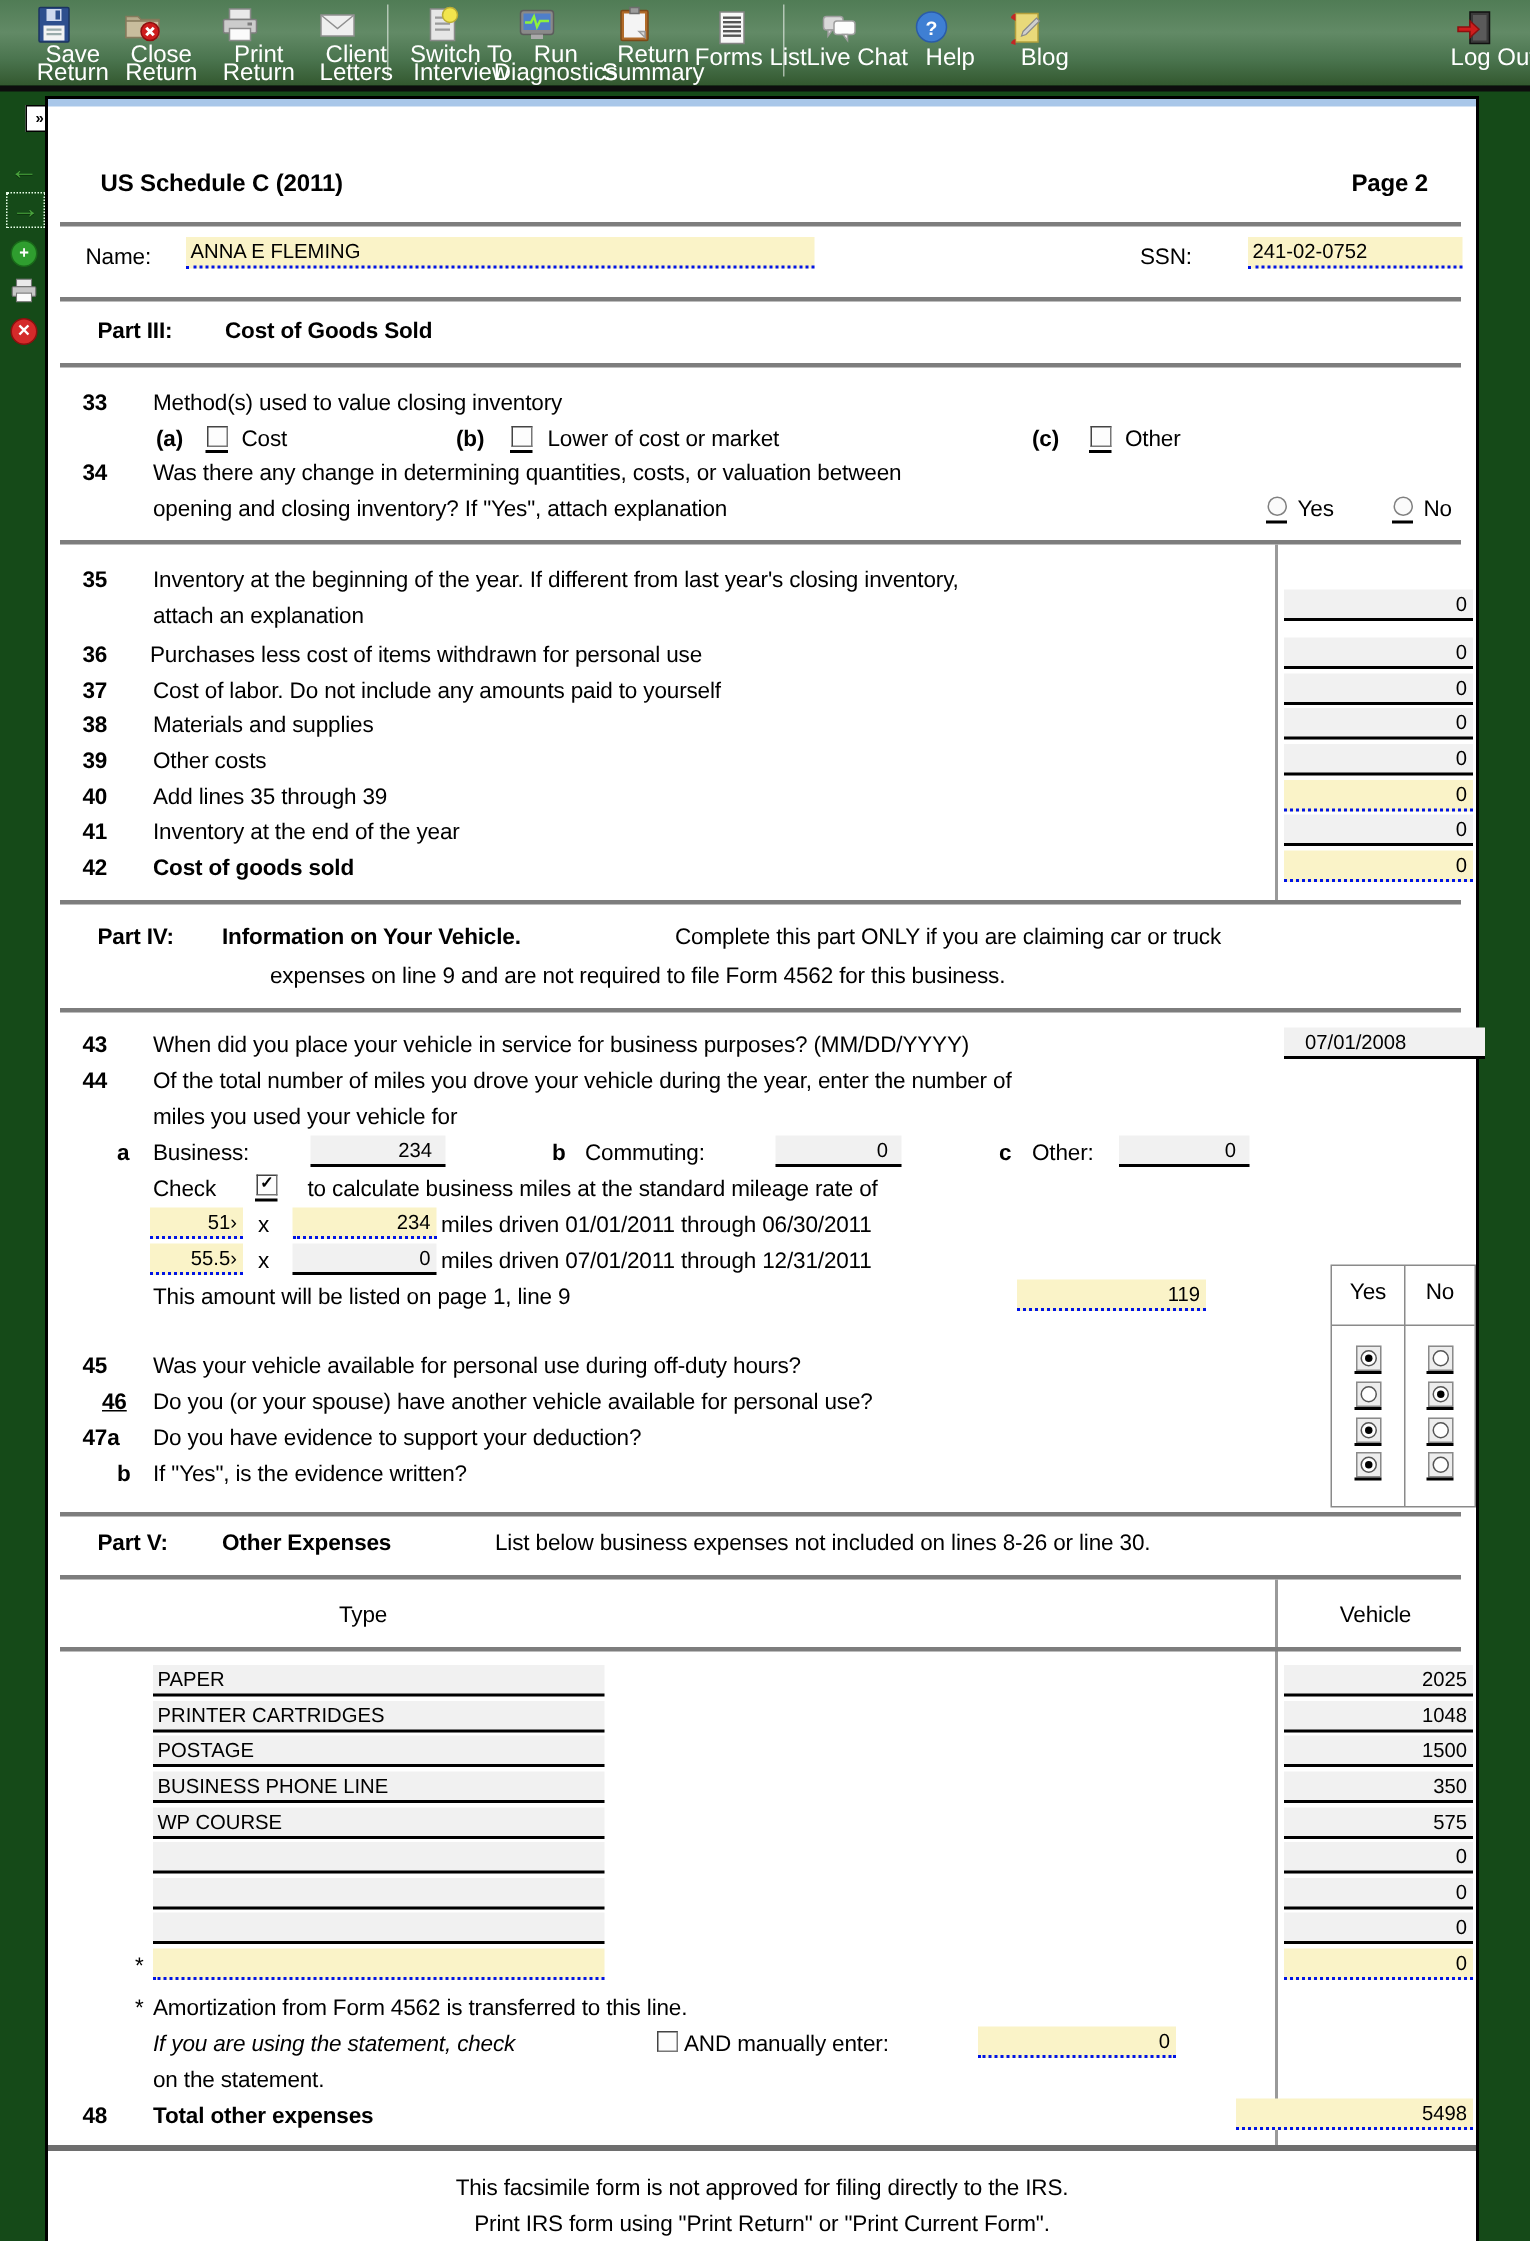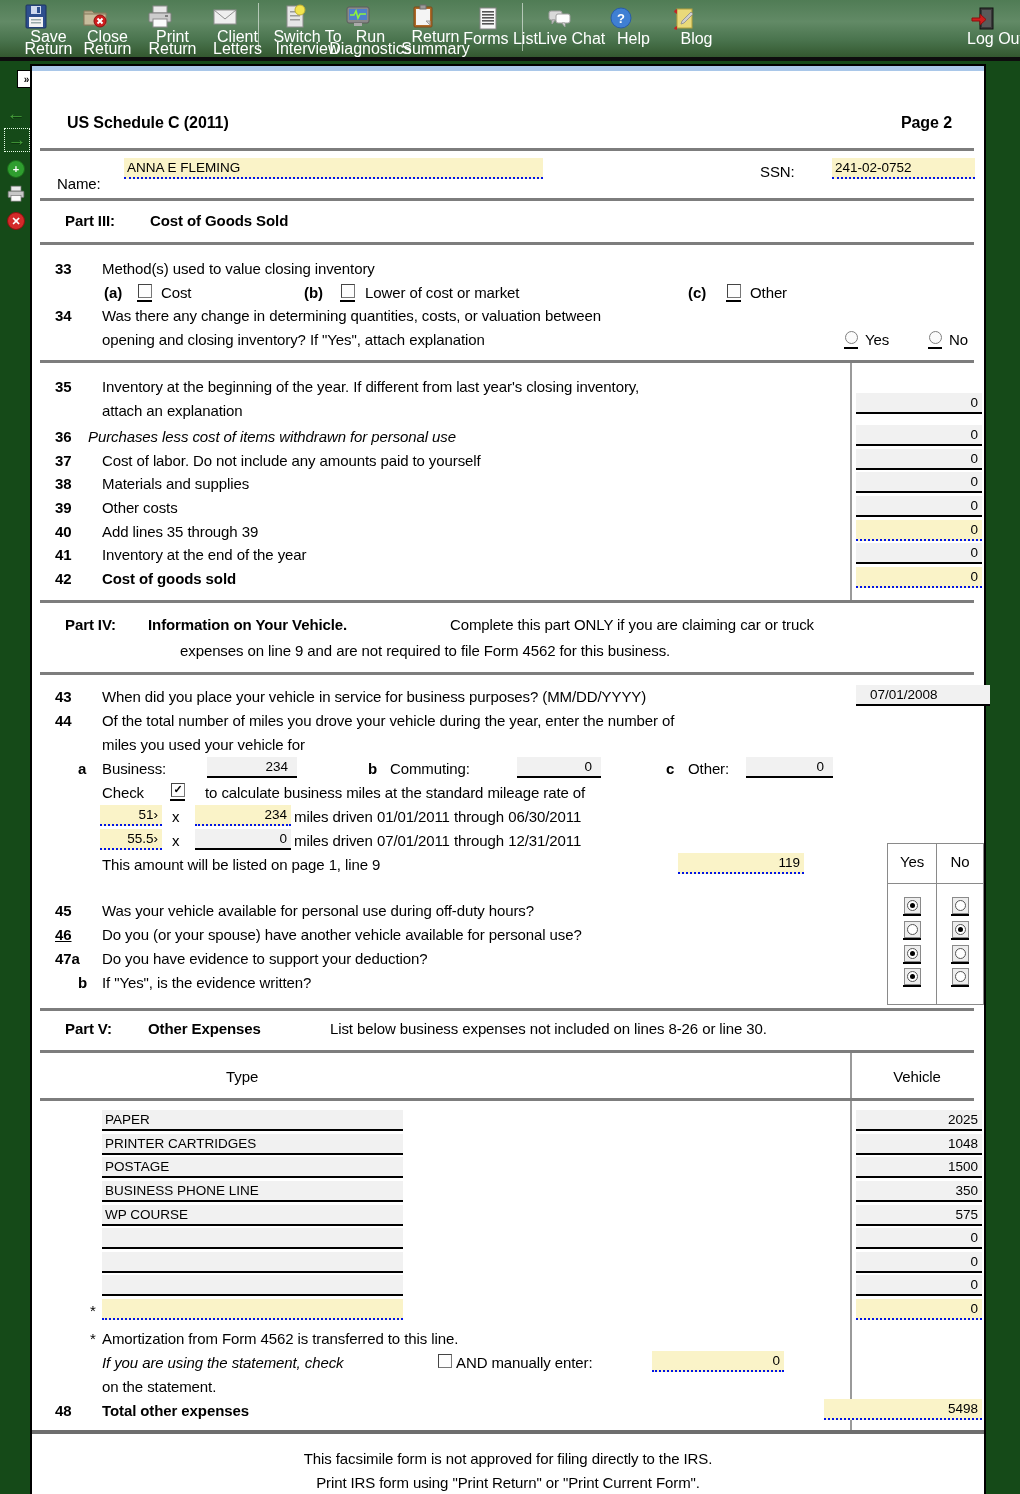--- a/index.html
+++ b/index.html
@@ -227,21 +227,21 @@
     <span class="circbtn" style="background:#d42a2a;border:1px solid #8d0f0f;">✕</span>
   </div>
 
   <div id="page">
     <div id="bluestrip"></div>
 
     <div class="t b" style="left:35px;top:48px;font-size:16px;">US Schedule C (2011)</div>
     <div class="t b" style="right:32px;top:48px;font-size:16px;">Page 2</div>
     <div class="div" style="top:82px;"></div>
 
-    <div class="t" style="left:25px;top:97px;margin-top:12px;">Name:</div>
+    <div class="t" style="left:25px;top:97px;">Name:</div>
     <div class="field yellow" style="left:92px;top:92px;width:416px;padding-left:3px;">ANNA E FLEMING</div>
     <div class="t" style="left:728px;top:97px;">SSN:</div>
     <div class="field yellow" style="left:800px;top:92px;width:140px;padding-left:3px;">241-02-0752</div>
     <div class="div" style="top:132px;"></div>
 
     <div class="t b" style="left:33px;top:146px;">Part III:</div>
     <div class="t b" style="left:118px;top:146px;">Cost of Goods Sold</div>
     <div class="div" style="top:176px;"></div>
 
     <div class="t b" style="left:23px;top:194px;">33</div>
@@ -277,21 +277,21 @@
 
     <div class="div" style="top:294px;"></div>
     <div class="vline" style="left:818px;top:297px;height:237px;"></div>
 
     <div class="t b" style="left:23px;top:312px;">35</div>
     <div class="t" style="left:70px;top:312px;">Inventory at the beginning of the year.  If different from  last year's closing inventory,</div>
     <div class="t" style="left:70px;top:336px;">attach an explanation</div>
     <div class="field gray amt" style="left:824px;top:327px;width:122px;">0</div>
 
     <div class="t b" style="left:23px;top:362px;">36</div>
-    <div class="t" style="left:56px;top:362px;font-style:italic;">Purchases less cost of items withdrawn for personal use</div>
+    <div class="t" style="left:68px;top:362px;">Purchases less cost of items withdrawn for personal use</div>
     <div class="field gray amt" style="left:824px;top:359px;width:122px;">0</div>
 
     <div class="t b" style="left:23px;top:386px;">37</div>
     <div class="t" style="left:70px;top:386px;">Cost of labor.  Do not include any amounts paid to yourself</div>
     <div class="field gray amt" style="left:824px;top:383px;width:122px;">0</div>
 
     <div class="t b" style="left:23px;top:409px;">38</div>
     <div class="t" style="left:70px;top:409px;">Materials and supplies</div>
     <div class="field gray amt" style="left:824px;top:406px;width:122px;">0</div>
 
@@ -402,21 +402,21 @@
         </div>
       <div class="gridline" style="left:15px;top:141px;"></div>
       <div class="gridcell" style="left:64px;top:124px;">
           <div class="gridcirc"></div>
         </div>
       <div class="gridline" style="left:63px;top:141px;"></div>
     </div>
 
     <div class="t b" style="left:23px;top:836px;">45</div>
     <div class="t" style="left:70px;top:836px;">Was your vehicle available for personal use during off-duty hours?</div>
-    <div class="t b" style="left:23px;top:860px;text-decoration:underline;">46</div>
+    <div class="t b" style="left:36px;top:860px;text-decoration:underline;">46</div>
     <div class="t" style="left:70px;top:860px;">Do you  (or your spouse)  have another vehicle available for personal use?</div>
     <div class="t b" style="left:23px;top:884px;">47a</div>
     <div class="t" style="left:70px;top:884px;">Do you have evidence to support your deduction?</div>
     <div class="t b" style="left:46px;top:908px;">b</div>
     <div class="t" style="left:70px;top:908px;">If  "Yes",  is the evidence written?</div>
 
     <div class="div" style="top:942px;"></div>
 
     <div class="t b" style="left:33px;top:954px;">Part V:</div>
     <div class="t b" style="left:116px;top:954px;">Other Expenses</div>

